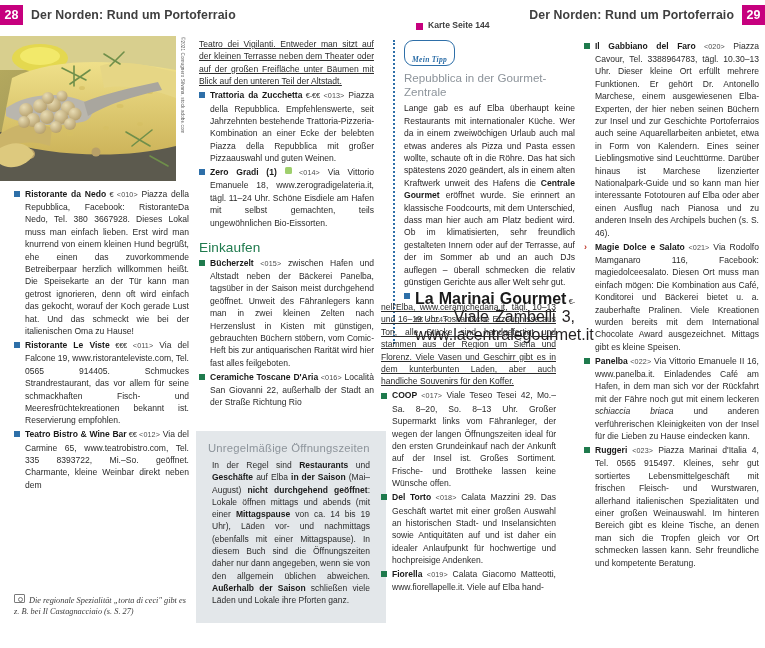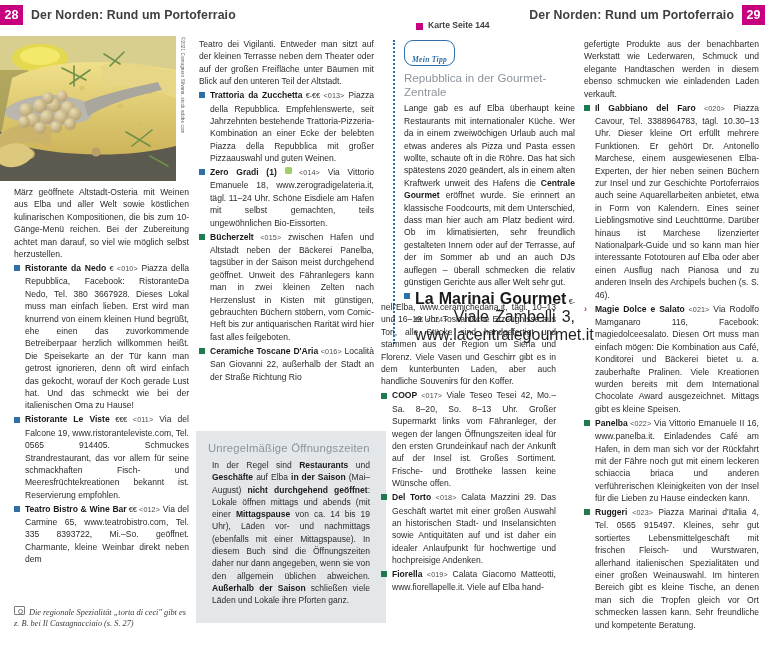--- a/index.html
+++ b/index.html
@@ -33,37 +33,37 @@
     width:7px;height:7px;background:#c6007e;display:inline-block;margin-right:5px;
   }
 
   
   .col{position:absolute;top:38px;width:175px;font-size:8.55px;line-height:12.4px;color:#2b2b2b;}
   #col1{left:14px;}
   #col2{left:199px;}
   #col3{left:381px;margin-top:16px;}
   #col4{left:584px;}
 
-  p.body{margin:0 0 0 0;text-align:justify;}
+  p.body{margin:0 0 0 0;text-align:justify;text-decoration:underline;}
 
   
   .entry{position:relative;padding-left:11px;margin-top:1.5px;text-align:justify;}
   .entry .bullet{
     position:absolute;left:0;top:3.2px;width:6px;height:6px;display:block;
   }
   .bullet.blue{background:#2e6fa8;}
   .bullet.green{background:#1f7a4d;}
   .entry .chev{
     position:absolute;left:0;top:0.5px;font-size:9px;color:#c0392b;font-weight:bold;
     line-height:12.4px;
   }
   .nm{font-weight:bold;color:#1a1a1a;}
   .ref{font-size:7.2px;letter-spacing:.1px;color:#4a4a4a;}
   .price{font-size:7.4px;letter-spacing:-.2px;}
-  .ital{}
+  .ital{font-style:italic;}
   .icon-ice{
     display:inline-block;width:7px;height:7px;border-radius:1.5px;
     background:#9fcf6d;vertical-align:-1px;
   }
 
   h2.sec{
     font-size:13.6px;color:#1f7a4d;font-weight:normal;margin:13px 0 2px 0;
     letter-spacing:.1px;
   }
 
@@ -78,21 +78,21 @@
     position:absolute;right:-1px;top:0;width:10px;height:145px;
   }
   .credit span{
     display:block;transform:rotate(90deg);transform-origin:left top;
     position:absolute;left:8px;top:1px;white-space:nowrap;
     font-size:4.6px;color:#5a5a5a;letter-spacing:.1px;
   }
   .caption{
     position:absolute;left:14px;top:594px;width:176px;
     font-family:"Liberation Serif", serif;font-style:italic;
-    font-size:8.3px;line-height:11.4px;color:#3a3a3a;margin-top:12px;
+    font-size:8.3px;line-height:11.4px;color:#3a3a3a;
   }
   .caption .camera{
     display:inline-block;width:9px;height:7px;border:1px solid #7a7a7a;
     border-radius:1px;position:relative;vertical-align:0px;margin-right:4px;
   }
   .caption .camera:after{
     content:"";position:absolute;left:3px;top:1.6px;width:3px;height:3px;
     border:1px solid #7a7a7a;border-radius:50%;
   }
 
@@ -213,34 +213,34 @@
     <div class="credit">
       <span>©2021 Comugnero Silvana, stock.adobe.com</span>
     </div>
   </div>
 
   <div class="caption">
     <span class="camera"></span><span>Die regionale Spezialität „torta di ceci" gibt es z. B. bei Il Castagnacciaio (s. S. 27)</span>
   </div>
 
   <div class="col" id="col1" style="top:186px;">
-    <p class="body">März geöffnete Altstadt-Osteria mit Weinen aus Elba und aller Welt sowie köstlichen kulinarischen Kompositionen, die bis zum 10-Gänge-Menü reichen. Bei der Zubereitung achtet man darauf, so viel wie möglich selbst herzustellen.</p>
     <div id="col1-entries">
         <div class="entry"><span class="bullet blue"></span><span class="nm">Ristorante da Nedo</span><span class="price"> €</span><span class="ref"> &lt;010&gt;</span><span> Piazza della Repubblica, Facebook: RistoranteDa Nedo, Tel. 380 3667928. Dieses Lokal muss man einfach lieben. Erst wird man knurrend von einem kleinen Hund begrüßt, ehe einen das zuvorkommende Betreiberpaar herzlich willkommen heißt. Die Speisekarte an der Tür kann man getrost ignorieren, denn oft wird einfach das gekocht, worauf der Koch gerade Lust hat. Und das schmeckt wie bei der italienischen Oma zu Hause!</span></div>
         <div class="entry"><span class="bullet blue"></span><span class="nm">Ristorante Le Viste</span><span class="price"> €€€</span><span class="ref"> &lt;011&gt;</span><span> Via del Falcone 19, www.ristoranteleviste.com, Tel. 0565 914405. Schmuckes Strandrestaurant, das vor allem für seine schmackhaften Fisch- und Meeresfrüchtekreationen bekannt ist. Reservierung empfohlen.</span></div>
         <div class="entry"><span class="bullet blue"></span><span class="nm">Teatro Bistro &amp; Wine Bar</span><span class="price"> €€</span><span class="ref"> &lt;012&gt;</span><span> Via del Carmine 65, www.teatrobistro.com, Tel. 335 8393722, Mi.–So. geöffnet. Charmante, kleine Weinbar direkt neben dem</span></div>
       </div>
   </div>
 
   <div class="col" id="col2">
     <p class="body">Teatro dei Vigilanti. Entweder man sitzt auf der kleinen Terrasse neben dem Theater oder auf der großen Freifläche unter Bäumen mit Blick auf den unteren Teil der Altstadt.</p>
     <div id="col2-entries">
         <div class="entry"><span class="bullet blue"></span><span class="nm">Trattoria da Zucchetta</span><span class="price"> €-€€</span><span class="ref"> &lt;013&gt;</span><span> Piazza della Repubblica. Empfehlenswerte, seit Jahrzehnten bestehende Trattoria-Pizzeria-Kombination an einer Ecke der belebten Piazza della Repubblica mit großer Pizzaauswahl und guten Weinen.</span></div>
         <div class="entry"><span class="bullet blue"></span><span class="nm">Zero Gradi (1)</span> <span class="icon-ice">&nbsp;</span><span class="ref"> &lt;014&gt;</span><span> Via Vittorio Emanuele 18, www.zerogradigelateria.it, tägl. 11–24 Uhr. Schöne Eisdiele am Hafen mit selbst gemachten, teils ungewöhnlichen Bio-Eissorten.</span></div>
       </div>
+    <h2 class="sec">Einkaufen</h2>
     <div id="col2-shops">
         <div class="entry"><span class="bullet green"></span><span class="nm">Bücherzelt</span><span class="ref"> &lt;015&gt;</span><span> zwischen Hafen und Altstadt neben der Bäckerei Panelba, tagsüber in der Saison meist durchgehend geöffnet. Unweit des Fähranlegers kann man in zwei kleinen Zelten nach Herzenslust in Kisten mit günstigen, gebrauchten Büchern stöbern, vom Comic-Heft bis zur antiquarischen Rarität wird hier fast alles feilgeboten.</span></div>
         <div class="entry"><span class="bullet green"></span><span class="nm">Ceramiche Toscane D'Aria</span><span class="ref"> &lt;016&gt;</span><span> Località San Giovanni 22, außerhalb der Stadt an der Straße Richtung Rio</span></div>
       </div>
   </div>
 
   <div class="infobox">
     <h3>Unregelmäßige Öffnungszeiten</h3>
     <p id="infobox-text"><span>In der Regel sind </span><span class="nm">Restaurants</span><span> und </span><span class="nm">Geschäfte</span><span> auf Elba </span><span class="nm">in der Saison</span><span> (Mai–August) </span><span class="nm">nicht durchgehend geöffnet</span><span>: Lokale öffnen mittags und abends (mit einer </span><span class="nm">Mittagspause</span><span> von ca. 14 bis 19 Uhr), Läden vor- und nachmittags (ebenfalls mit einer Mittagspause). In diesem Buch sind die Öffnungszeiten daher nur dann angegeben, wenn sie von den allgemein üblichen abweichen. </span><span class="nm">Außerhalb der Saison</span><span> schließen viele Läden und Lokale ihre Pforten ganz.</span></p>
   </div>
@@ -257,21 +257,20 @@
   <div class="col" id="col3" style="top:285px;">
     <p class="body">nell'Elba, www.ceramichedaria.it, tägl. 10–13 und 16–19 Uhr. Toskanische Erzeugnisse aus Ton, alle Stücke sind handgefertigt und stammen aus der Region um Siena und Florenz. Viele Vasen und Geschirr gibt es in dem kunterbunten Laden, aber auch handliche Souvenirs für den Koffer.</p>
     <div id="col3-entries">
         <div class="entry"><span class="bullet green"></span><span class="nm">COOP</span><span class="ref"> &lt;017&gt;</span><span> Viale Teseo Tesei 42, Mo.–Sa. 8–20, So. 8–13 Uhr. Großer Supermarkt links vom Fähranleger, der wegen der langen Öffnungszeiten ideal für den ersten Grundeinkauf nach der Ankunft auf der Insel ist. Großes Sortiment. Frische- und Brottheke lassen keine Wünsche offen.</span></div>
         <div class="entry"><span class="bullet green"></span><span class="nm">Del Torto</span><span class="ref"> &lt;018&gt;</span><span> Calata Mazzini 29. Das Geschäft wartet mit einer großen Auswahl an historischen Stadt- und Inselansichten sowie Antiquitäten auf und ist daher ein idealer Anlaufpunkt für hochwertige und hochpreisige Andenken.</span></div>
         <div class="entry"><span class="bullet green"></span><span class="nm">Fiorella</span><span class="ref"> &lt;019&gt;</span><span> Calata Giacomo Matteotti, www.fiorellapelle.it. Viele auf Elba hand-</span></div>
       </div>
   </div>
 
   <div class="col" id="col4">
-    <p class="body">gefertigte Produkte aus der benachbarten Werkstatt wie Lederwaren, Schmuck und elegante Handtaschen werden in diesem ebenso schmucken wie einladenden Laden verkauft.</p>
     <div id="col4-entries">
         <div class="entry"><span class="bullet green"></span><span class="nm">Il Gabbiano del Faro</span><span class="ref"> &lt;020&gt;</span><span> Piazza Cavour, Tel. 3388964783, tägl. 10.30–13 Uhr. Dieser kleine Ort erfüllt mehrere Funktionen. Er gehört Dr. Antonello Marchese, einem ausgewiesenen Elba-Experten, der hier neben seinen Büchern zur Insel und zur Geschichte Portoferraios auch seine Aquarellarbeiten anbietet, etwa in Form von Kalendern. Eines seiner Lieblingsmotive sind Leuchttürme. Darüber hinaus ist Marchese lizenzierter Nationalpark-Guide und so kann man hier interessante Fototouren auf Elba oder aber einen Ausflug nach Pianosa und zu anderen Inseln des Archipels buchen (s. S. 46).</span></div>
         <div class="entry"><span class="chev">›</span><span class="nm">Magie Dolce e Salato</span><span class="ref"> &lt;021&gt;</span><span> Via Rodolfo Mamganaro 116, Facebook: magiedolceesalato. Diesen Ort muss man einfach mögen: Die Kombination aus Café, Konditorei und Bäckerei bietet u. a. zauberhafte Pralinen. Viele Kreationen wurden bereits mit dem International Chocolate Award ausgezeichnet. Mittags gibt es kleine Speisen.</span></div>
         <div class="entry"><span class="bullet green"></span><span class="nm">Panelba</span><span class="ref"> &lt;022&gt;</span><span><span> Via Vittorio Emanuele II 16, www.panelba.it. Einladendes Café am Hafen, in dem man sich vor der Rückfahrt mit der Fähre noch gut mit einem leckeren </span><span class="ital">schiaccia briaca</span><span> und anderen verführerischen Kleinigkeiten von der Insel für die Lieben zu Hause eindecken kann.</span></span></div>
         <div class="entry"><span class="bullet green"></span><span class="nm">Ruggeri</span><span class="ref"> &lt;023&gt;</span><span> Piazza Marinai d'Italia 4, Tel. 0565 915497. Kleines, sehr gut sortiertes Lebensmittelgeschäft mit frischen Fleisch- und Wurstwaren, allerhand italienischen Spezialitäten und einer großen Weinauswahl. Im hinteren Bereich gibt es kleine Tische, an denen man sich die Tropfen gleich vor Ort schmecken lassen kann. Sehr freundliche und kompetente Beratung.</span></div>
       </div>
   </div>
 
 </div>
 

